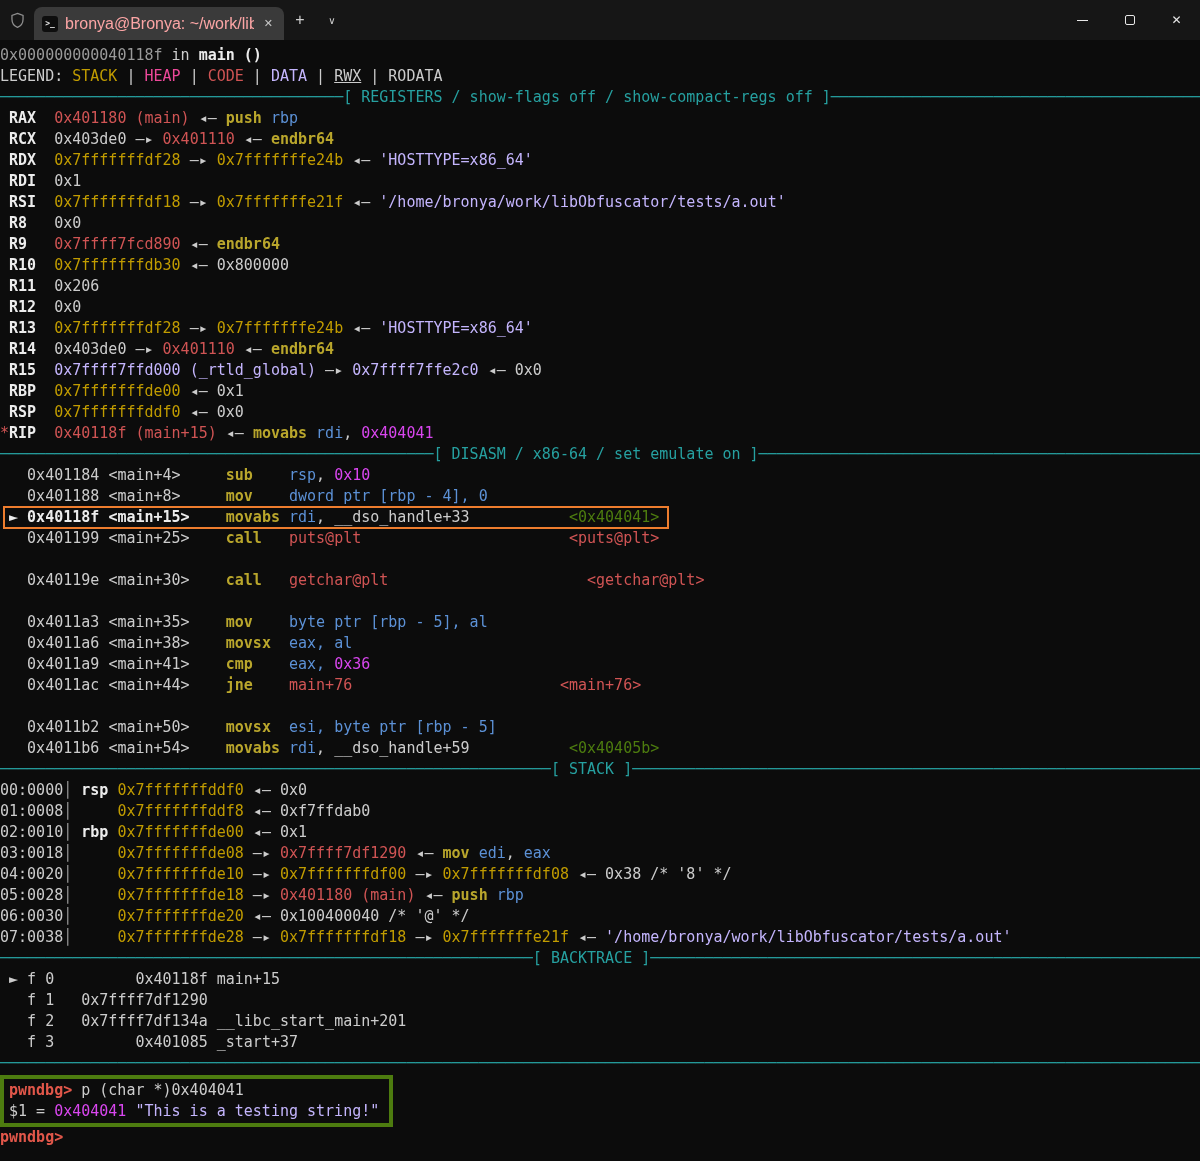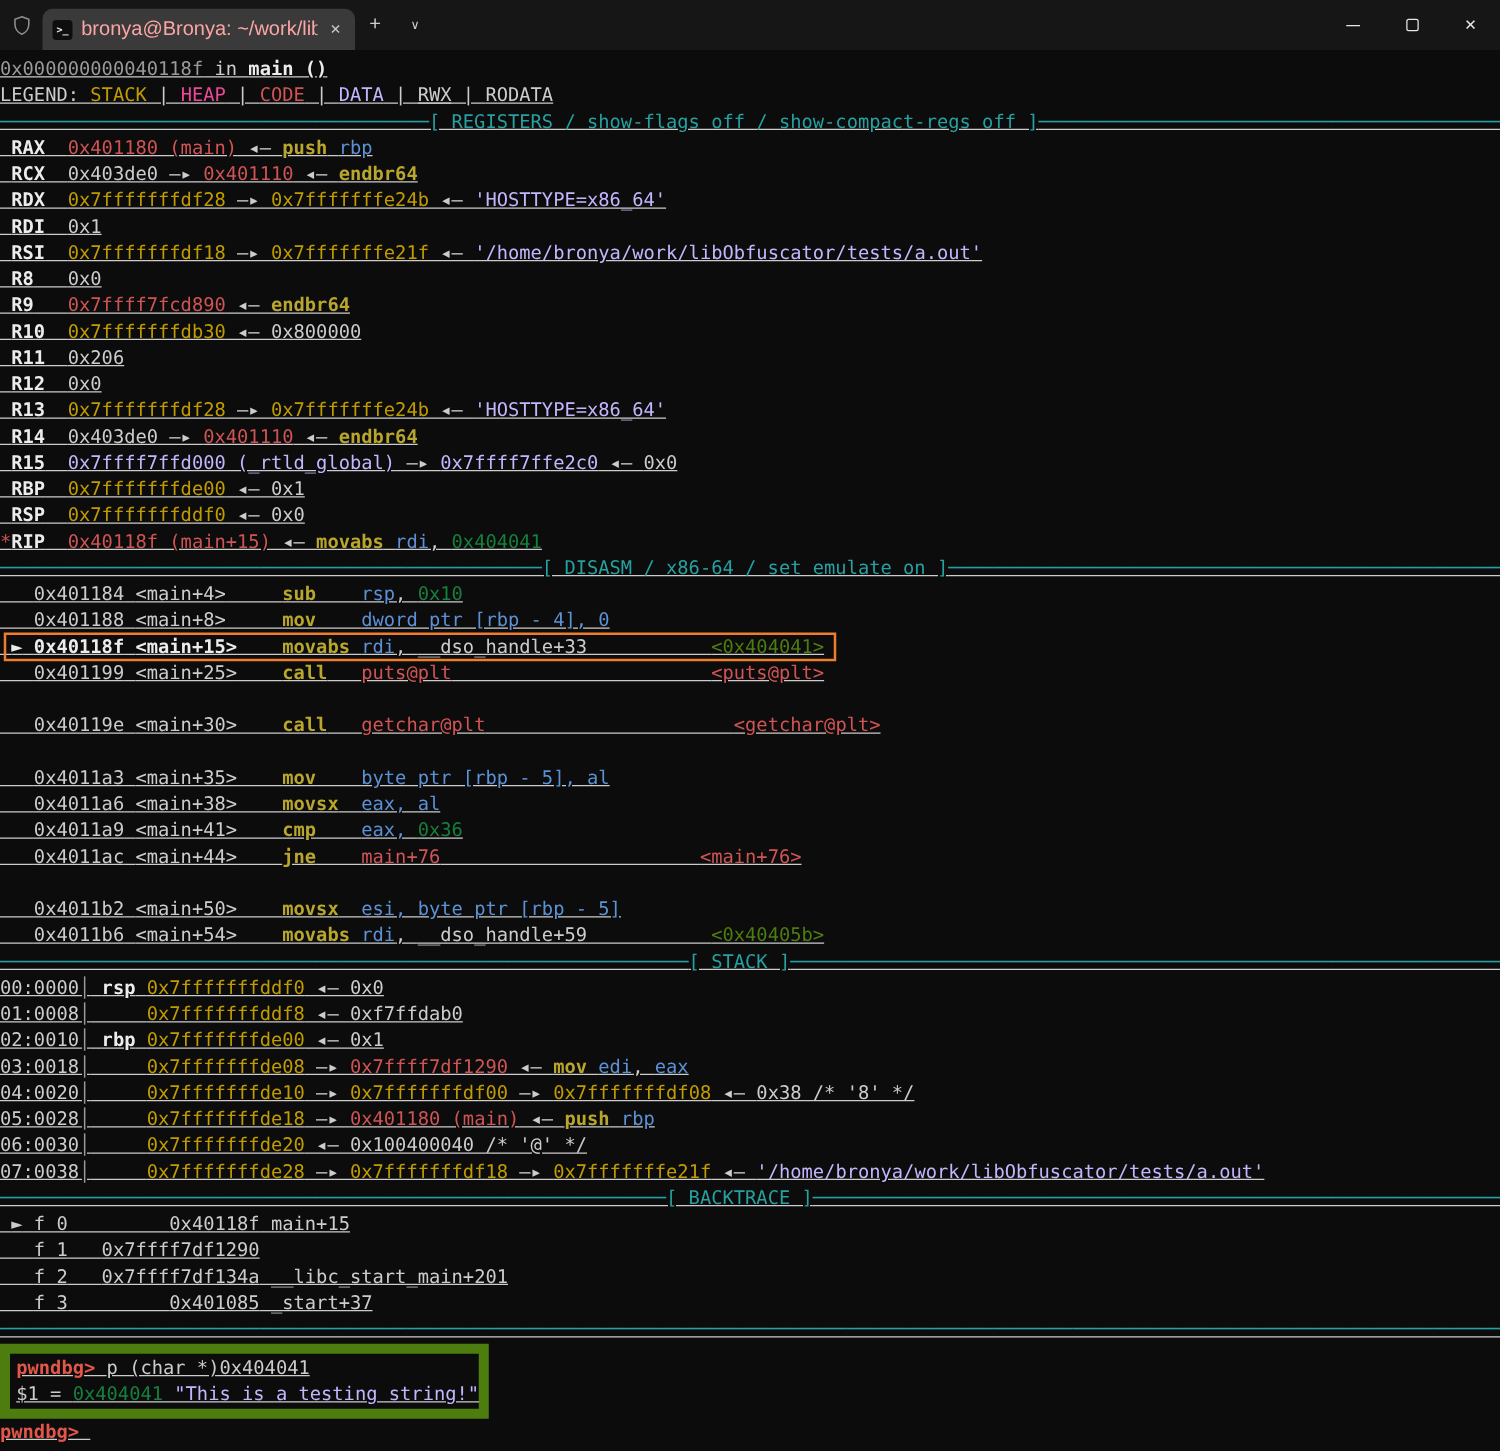--- a/index.html
+++ b/index.html
@@ -20,39 +20,39 @@
   .chev { font-size:10px; }
   .tb-spacer { flex:1; }
   .win-btn { width:47px; height:40px; display:flex; align-items:center; justify-content:center;
              color:#e8e8e8; font-size:12px; cursor:default; }
   .glyph-min { width:11px; height:1px; background:#e8e8e8; display:block; }
   .glyph-max { width:10px; height:10px; border:1px solid #e8e8e8; border-radius:2px; display:block; }
 
   
   .terminal { padding-top:5px; font-family:"DejaVu Sans Mono","DejaVu Sans",monospace;
               font-size:15px; line-height:21px; color:#cccccc; }
-  .t-line { white-space:pre; height:21px; position:relative;text-decoration:underline; }
+  .t-line { white-space:pre; height:21px; position:relative; }
 
   .c-dim { color:#9a9a9a; }
   .c-wb  { color:#ececec; font-weight:bold; }
   .c-yel { color:#c19c00; }
   .c-red { color:#d05454; }
   .c-pur { color:#c4b5fd; }
   .c-blu { color:#ec4899;text-align:center; }
   .c-reg { color:#5c91d6; }
-  .c-num { color:#15803d; }
+  .c-num { color:#d946ef; }
   .c-mn  { color:#b9a62c; font-weight:bold; }
   .c-teal{ color:#26a0a0; }
   .c-orn { color:#4d7c0f; }
   .c-ul  { text-decoration:underline; }
   .c-prompt { color:#e2574a; font-weight:bold; }
 
   .hl-overlay { position:absolute; left:3px; top:-1px; width:666px; height:23px;
                 border:2px solid #ee7d2e; pointer-events:none; }
-  .cmd-box { width:fit-content; border:8px solid #4d7c0f; padding:1px 0 1px 5px; margin-top:1px; }
+  .cmd-box { width:fit-content; border:4px solid #4d7c0f; padding:1px 10px 1px 5px; margin-top:1px; }
 </style>
 </head>
 <body>
 
 <div class="titlebar">
   <div class="shield-wrap">
     <svg width="19" height="19" viewBox="0 0 24 24" aria-hidden="true">
       <path d="M12 3l7 2.5v5c0 4.6-3 8.6-7 10.1-4-1.5-7-5.5-7-10.1v-5L12 3z" fill="none" stroke="#8f8f8f" stroke-width="1.6"></path>
     </svg>
   </div>

